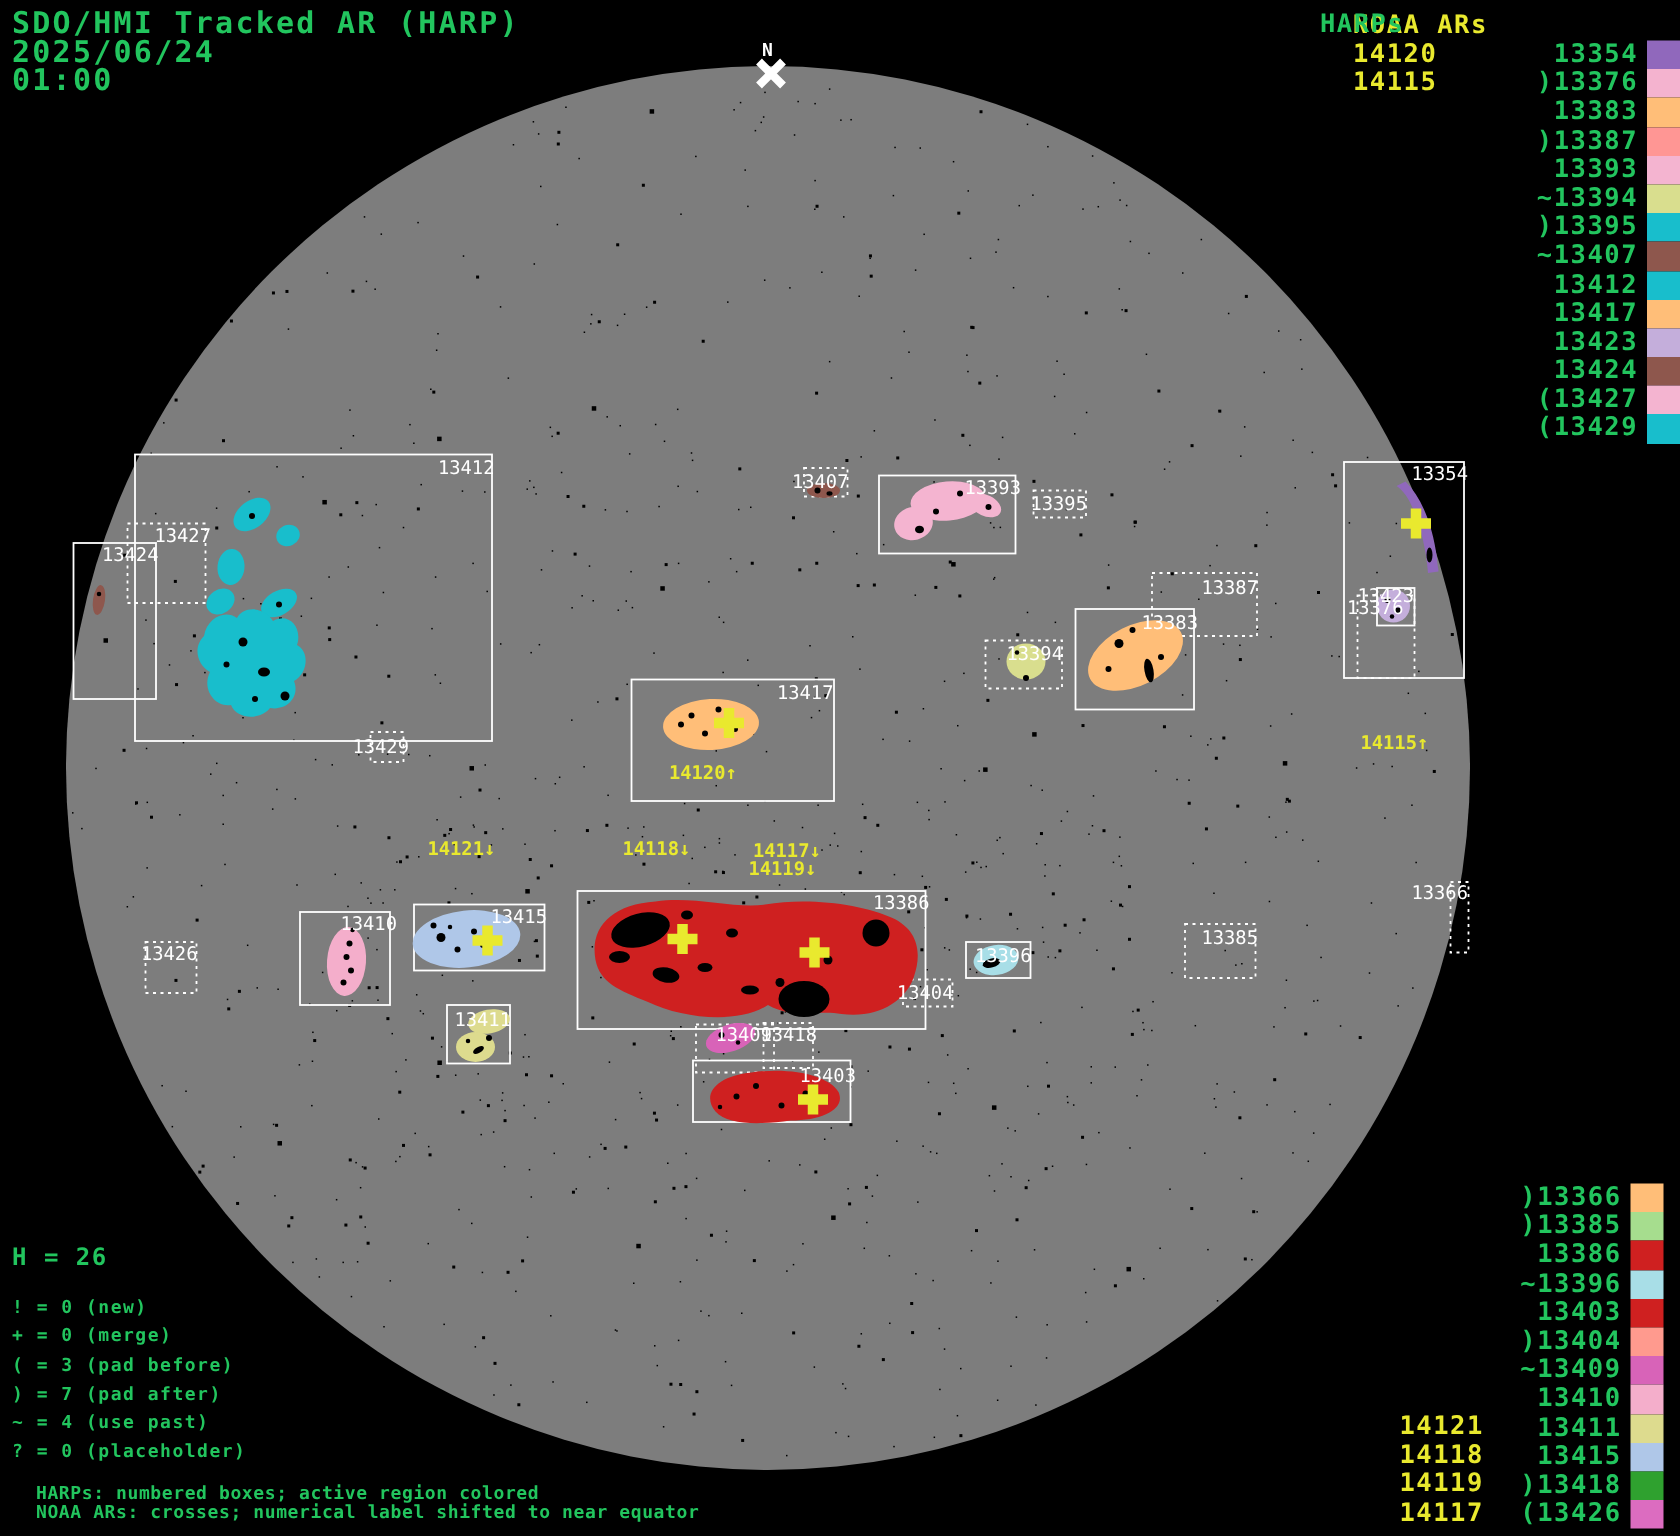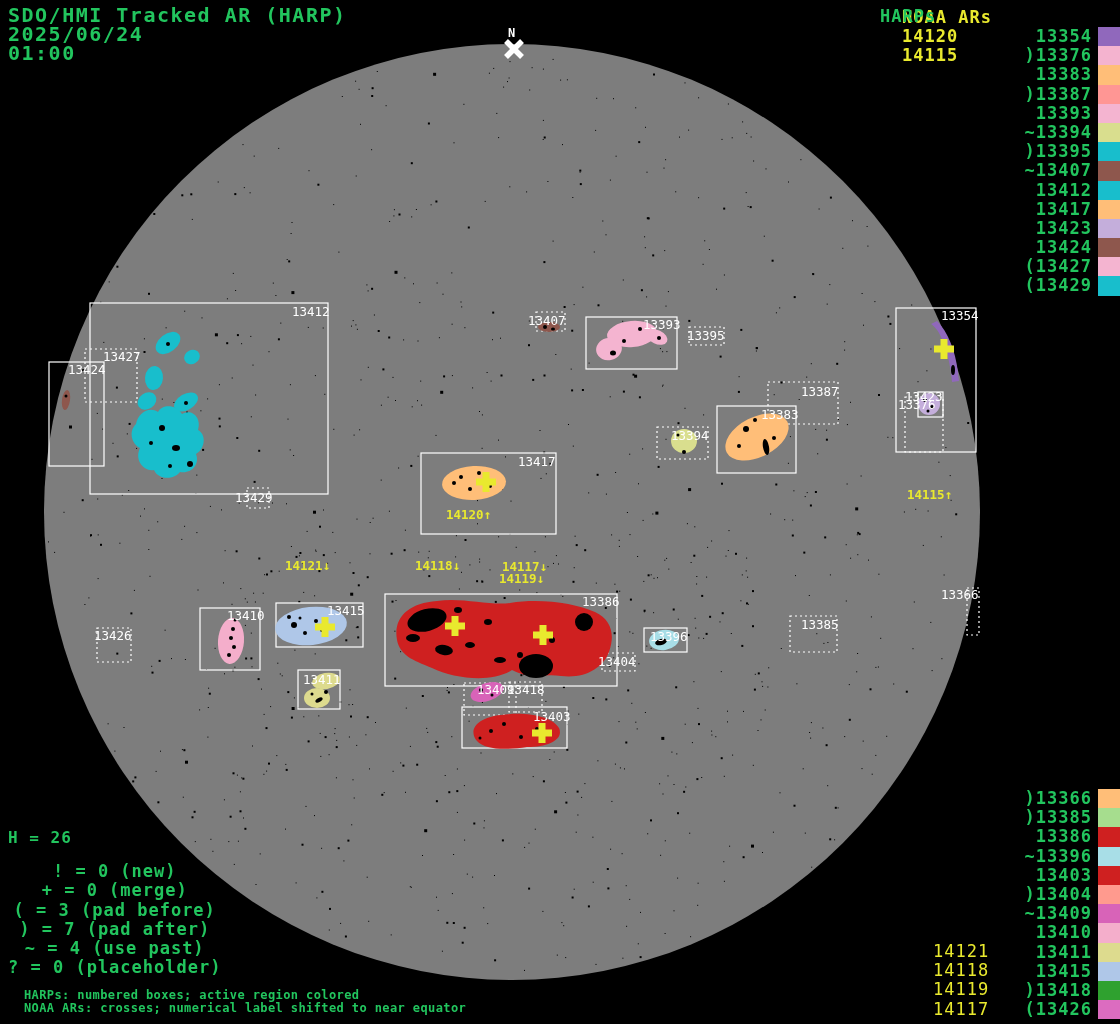--- a/index.html
+++ b/index.html
@@ -7,24 +7,24 @@
          font-family:"DejaVu Sans Mono",monospace;}
   svg{position:absolute;left:0;top:0;}
   .overlay{position:absolute;color:#22c55e;}
   .title{left:8px;top:6px;font-size:20px;font-weight:700;line-height:19px;letter-spacing:1.5px;white-space:pre;}
   .noaa-top{left:902px;top:8px;color:#e9e92e;font-size:17px;font-weight:700;line-height:19.2px;letter-spacing:1px;}
   .harps-col{right:0;top:6px;width:240px;}
   .harps-col .hdr{font-size:17px;font-weight:700;letter-spacing:1px;text-align:left;padding-right:28px;height:21px;}
   .hrow{position:relative;height:19.2px;}
   .hrow .num{position:absolute;right:28px;top:0;font-size:17px;font-weight:700;letter-spacing:1px;line-height:19.2px;}
   .hrow .swatch{position:absolute;right:0;top:0;width:22px;height:19.2px;}
-  .harps-bot{right:0;top:789px;width:240px;}
-  .noaa-bot{left:933px;top:942px;color:#e9e92e;font-size:17px;font-weight:400;letter-spacing:1px;line-height:19.2px;}
+  .harps-bot{right:11px;top:789px;width:240px;}
+  .noaa-bot{left:933px;top:942px;color:#e9e92e;font-size:17px;font-weight:700;letter-spacing:1px;line-height:19.2px;}
   .legend-h{left:8px;top:828px;font-size:16px;font-weight:700;letter-spacing:1px;}
-  .legend{left:8px;top:862px;font-size:17px;font-weight:700;letter-spacing:1px;line-height:19.3px;white-space:pre;text-align:center;}
+  .legend{left:8px;top:862px;font-size:12px;font-weight:700;letter-spacing:1px;line-height:19.3px;white-space:pre;}
   .footnotes{left:24px;top:989px;font-size:12px;font-weight:700;line-height:12.5px;letter-spacing:0.4px;white-space:pre;}
 </style>
 </head>
 <body>
 
 <div class="stage">
   <svg id="disk-svg" width="1120" height="1024" viewBox="0 0 1120 1024">
       <circle cx="512" cy="512" r="468" fill="#7d7d7d"></circle>
       <g fill="#000">
         <rect x="592.3" y="697.0" width="2" height="2"></rect>

